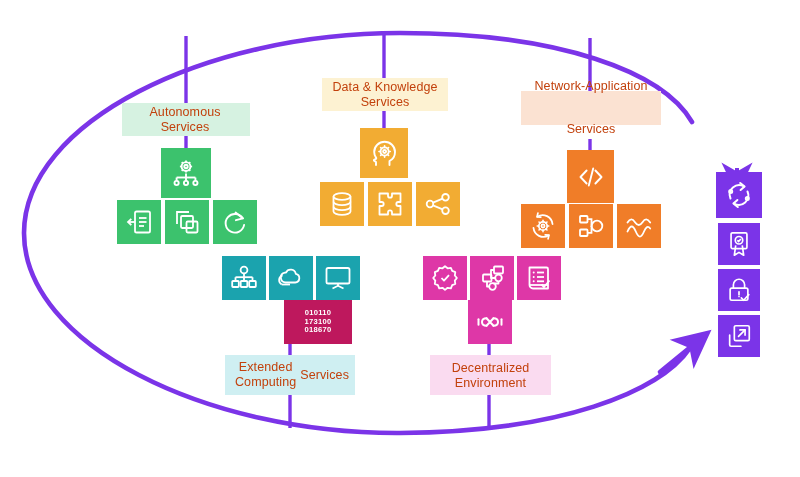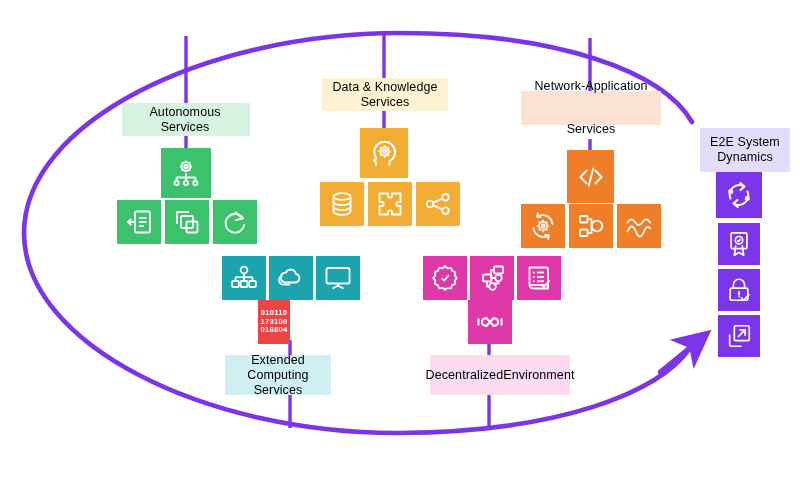--- a/index.html
+++ b/index.html
@@ -9,21 +9,21 @@
     position:relative;
   }
   #stage{position:absolute;left:0;top:0;width:800px;height:477px;}
   .layer-svg{position:absolute;left:0;top:0;width:800px;height:477px;pointer-events:none;}
 
   
   .plaque{
     position:absolute;
     display:flex;align-items:center;justify-content:center;
     text-align:center;
-    color:#000000;
+    color:#c2410c;
     font-size:12.5px;
     line-height:15px;
     letter-spacing:.1px;
     padding:4px 6px;
     box-sizing:border-box;
     z-index:5;
   }
   .plaque span{display:block;}
 
   
@@ -256,24 +256,20 @@
 
   <div class="tile" style="left:617px;top:204px;width:44px;height:44px;background:#F07D28;">
     <svg width="30" height="30" viewBox="0 0 30 30">
       <g fill="none" stroke="#fff" stroke-width="1.8" stroke-linecap="round">
         <path d="M3.5 11.5 C6 7.5 8.5 7.5 11 11.2 C13.5 14.9 16 14.9 18.5 11.2 C21 7.5 23.5 7.5 26.2 11.5"></path>
         <path d="M3.5 20.5 C6.5 13.8 9 13.8 11.8 20.5 C14.6 27.2 17.2 27.2 20 20.5 C22 15.7 24 14.6 26.2 17.5"></path>
       </g>
     </svg>
   </div>
 
-  <div class="plaque" style="left:700px;top:128px;width:90px;height:44px;background:#E4DCFB;flex-direction:column;">
-    <span>E2E System</span>
-    <span>Dynamics</span>
-  </div>
 
   <div class="tile" style="left:716px;top:172px;width:46px;height:46px;background:#7B34E8;">
     <svg width="32" height="32" viewBox="0 0 32 32">
       <g fill="none" stroke="#fff" stroke-width="2" stroke-linecap="round" stroke-linejoin="round">
         <path d="M7.5 19.5 A9.5 9.5 0 0 1 21 7.5"></path>
         <path d="M24.5 12.5 A9.5 9.5 0 0 1 11 24.5"></path>
         <path d="M17.2 4 L21.6 7.6 L17.6 11"></path>
         <path d="M14.8 28 L10.4 24.4 L14.4 21"></path>
         <circle cx="24.3" cy="19.4" r="1.5"></circle>
         <circle cx="7.7" cy="12.6" r="1.5"></circle>
@@ -345,29 +341,29 @@
   <div class="tile" style="left:316px;top:256px;width:44px;height:44px;background:#1BA3AE;">
     <svg width="30" height="30" viewBox="0 0 30 30">
       <g fill="none" stroke="#fff" stroke-width="1.8" stroke-linejoin="round">
         <rect x="3.5" y="5" width="23" height="15.5" rx="1.6"></rect>
         <line x1="15" y1="20.5" x2="15" y2="23"></line>
         <path d="M9.5 25.5 L15 22.8 L20.5 25.5"></path>
       </g>
     </svg>
   </div>
 
-  <div class="tile" style="left:258px;top:300px;width:32px;height:44px;background:#ef4444;">
+  <div class="tile" style="left:284px;top:300px;width:68px;height:44px;background:#be185d;">
     <div class="bits">
       <div>010110</div>
       <div>173100</div>
-      <div>016804</div>
+      <div>018670</div>
     </div>
   </div>
 
-  <div class="plaque" style="left:225px;top:355px;width:106px;height:40px;background:#CFEFF2;flex-direction:column;justify-content:center;">
+  <div class="plaque" style="left:225px;top:355px;width:130px;height:40px;background:#CFEFF2;flex-direction:row;justify-content:center;">
     <span>Extended Computing</span>
     <span>Services</span>
   </div>
 
   <div class="tile" style="left:423px;top:256px;width:44px;height:44px;background:#DE37A7;">
     <svg width="30" height="30" viewBox="0 0 30 30">
       <g fill="none" stroke="#fff" stroke-width="1.8" stroke-linejoin="round">
         <path d="M15 3.2 l2.6 2.1 3.3-.5 1.3 3.1 3.1 1.3-.5 3.3 2.1 2.5-2.1 2.6 .5 3.3-3.1 1.3-1.3 3.1-3.3-.5-2.6 2.1-2.5-2.1-3.3 .5-1.3-3.1-3.1-1.3 .5-3.3-2.1-2.6 2.1-2.5-.5-3.3 3.1-1.3 1.3-3.1 3.3 .5 Z"></path>
         <path d="M11.5 15 L14 17.6 L19 12.2"></path>
       </g>
@@ -411,18 +407,18 @@
         <path d="M12.5 12.2 C9.5 12.2 8 14 8 16 s1.5 3.8 4.5 3.8"></path>
         <path d="M19.5 12.2 C22.5 12.2 24 14 24 16 s-1.5 3.8-4.5 3.8"></path>
         <path d="M12.5 12.2 L16 16 L12.5 19.8"></path>
         <path d="M19.5 12.2 L16 16 L19.5 19.8"></path>
         <line x1="4.5" y1="13.2" x2="4.5" y2="18.8"></line>
         <line x1="27.5" y1="13.2" x2="27.5" y2="18.8"></line>
       </g>
     </svg>
   </div>
 
-  <div class="plaque" style="left:430px;top:355px;width:140px;height:40px;background:#FADBF0;flex-direction:row;">
+  <div class="plaque" style="left:430px;top:355px;width:121px;height:40px;background:#FADBF0;flex-direction:column;justify-content:flex-end;">
     <span>Decentralized</span>
     <span>Environment</span>
   </div>
 
 </div>
 
 </body></html>

